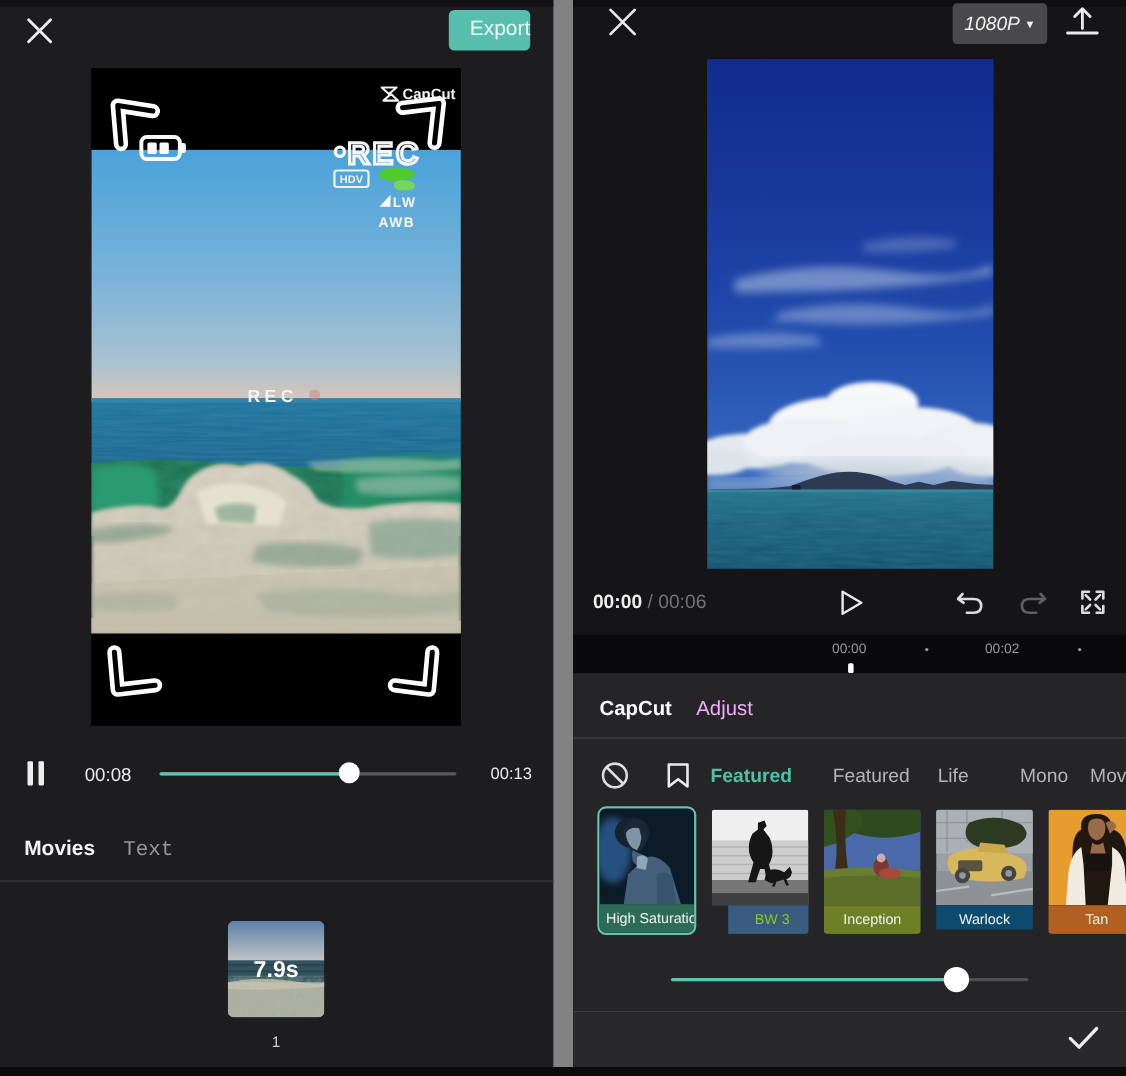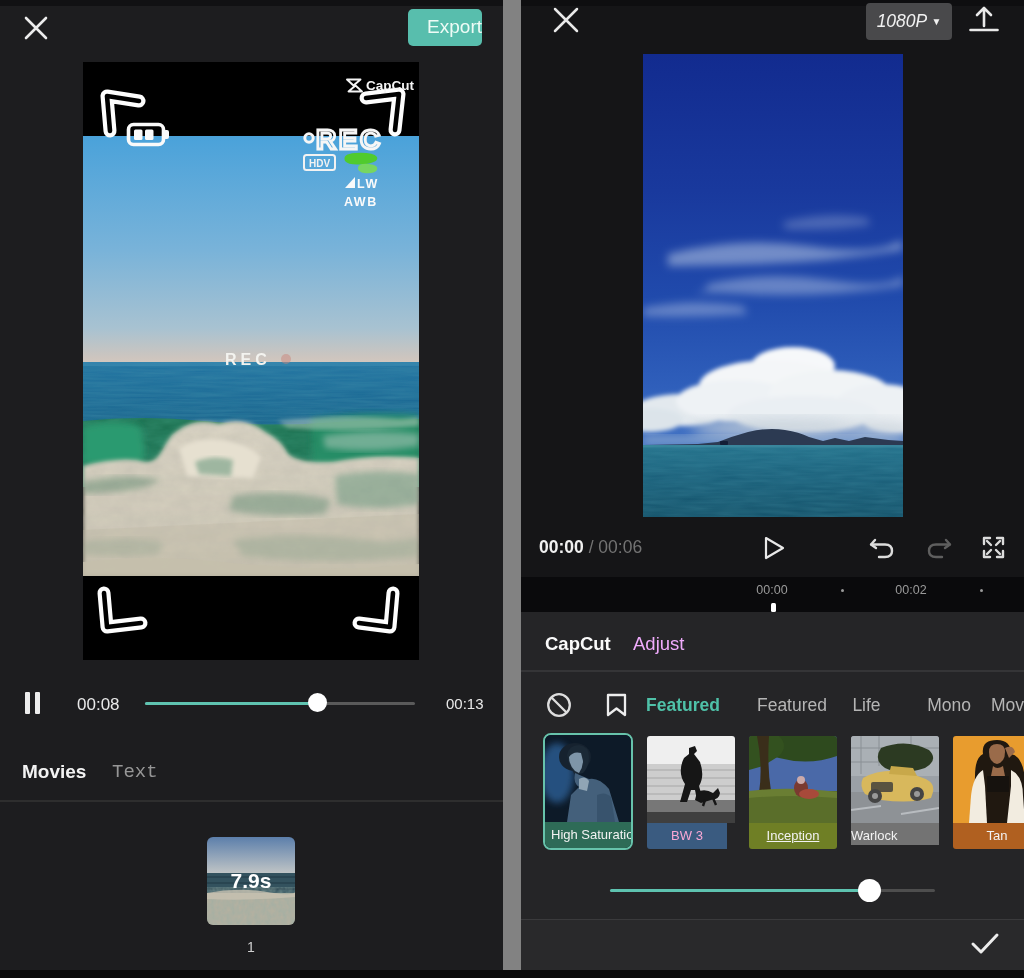--- a/index.html
+++ b/index.html
@@ -323,36 +323,36 @@
     <rect y="28" width="88" height="36" fill="#cdcdcd"></rect>
     <g stroke="#b4b4b4" stroke-width="1.4">
         <path d="M0 34 H88 M0 42 H88 M0 50 H88 M0 58 H88"></path>
       </g>
     <rect y="64" width="88" height="23" fill="#777"></rect>
     <rect y="76" width="88" height="11" fill="#3f3f3f"></rect>
     <path d="M42 12 L48 10 L50 15 L47 18 L53 26 Q58 40 52 50 L56 64 L50 64 L48 54 L44 54 L40 66 L33 66 L38 48 Q30 36 37 22 L42 18 Z" fill="#161616"></path>
     <path d="M50 56 Q58 52 66 57 L71 52 L73 57 Q72 64 64 64 L54 67 L48 64 Z" fill="#161616"></path>
     <path d="M58 64 L56 70 M66 62 L69 69" stroke="#161616" stroke-width="2.4"></path>
   </svg>
-  <div class="abs" style="left:0;top:87px;width:80px;height:26px;background:#3a5b80;color:#f9a8d4;font-size:13px;line-height:25px;text-align:center;">BW 3</div>
+  <div class="abs" style="left:15px;top:87px;width:80px;height:26px;background:#3a5b80;color:#84cc16;font-size:13px;line-height:25px;text-align:center;">BW 3</div>
 </div>
 
 <div class="abs" style="left:749px;top:736px;width:88px;height:113px;border-radius:3px;overflow:hidden;">
   <svg width="88" height="87" viewBox="0 0 88 87">
     <rect width="88" height="87" fill="#4a69a8"></rect>
     <path d="M0 0 H88 V20 Q60 30 30 22 Q10 16 0 22 Z" fill="#2e4a1e"></path>
     <path d="M0 0 H30 Q40 10 30 20 L14 30 L0 34 Z" fill="#33511f"></path>
     <path d="M8 0 L20 0 Q18 30 22 55 L10 57 Q14 30 8 0 Z" fill="#3a2e1a"></path>
     <rect y="55" width="88" height="32" fill="#5a6e2a"></rect>
     <path d="M0 55 Q40 50 88 56 L88 62 Q40 58 0 62 Z" fill="#6a7e33"></path>
     <ellipse cx="52" cy="52" rx="7" ry="9" fill="#7a3a30"></ellipse>
     <ellipse cx="60" cy="58" rx="10" ry="5" fill="#a84a3a"></ellipse>
     <circle cx="52" cy="44" r="4" fill="#caa"></circle>
   </svg>
-  <div class="abs" style="left:0;top:87px;width:88px;height:26px;background:#6f7f25;color:#f2f2f2;font-size:13px;line-height:25px;text-align:center;text-decoration:underline;">Inception</div>
+  <div class="abs" style="left:0;top:87px;width:88px;height:26px;background:#6f7f25;color:#f2f2f2;font-size:13px;line-height:25px;text-align:center;">Inception</div>
 </div>
 
 <div class="abs" style="left:851px;top:736px;width:88px;height:113px;border-radius:3px;overflow:hidden;">
   <svg width="88" height="87" viewBox="0 0 88 87">
     <rect width="88" height="87" fill="#9aa0a6"></rect>
     <rect width="88" height="40" fill="#aab0b5"></rect>
     <g stroke="#8a9095" stroke-width="1">
         <path d="M10 0 V38 M28 0 V30 M60 0 V28 M0 12 H88 M0 26 H40"></path>
       </g>
     <path d="M30 12 Q55 2 78 14 Q88 24 74 32 Q50 40 34 32 Q22 24 30 12 Z" fill="#2c3a22"></path>
@@ -361,21 +361,21 @@
         <path d="M0 74 L30 70 M50 78 L88 72"></path>
       </g>
     <path d="M12 42 Q30 32 56 36 L72 42 Q84 46 82 56 L80 62 Q60 68 30 64 L14 58 Q8 50 12 42 Z" fill="#d8b85c"></path>
     <path d="M40 30 L62 32 L66 40 L38 38 Z" fill="#c8a84a"></path>
     <rect x="20" y="46" width="22" height="10" rx="2" fill="#3a3a3a" opacity="0.8"></rect>
     <circle cx="24" cy="60" r="7" fill="#444"></circle>
       <circle cx="66" cy="58" r="7" fill="#444"></circle>
     <circle cx="24" cy="60" r="3" fill="#999"></circle>
       <circle cx="66" cy="58" r="3" fill="#999"></circle>
   </svg>
-  <div class="abs" style="left:0;top:87px;width:88px;height:22px;background:#737373;color:#f2f2f2;font-size:13px;line-height:25px;text-align:left;">Warlock</div>
+  <div class="abs" style="left:0;top:87px;width:88px;height:22px;background:#0c4a6e;color:#f2f2f2;font-size:13px;line-height:25px;text-align:center;">Warlock</div>
 </div>
 
 <div class="abs" style="left:953px;top:736px;width:88px;height:113px;border-radius:3px;overflow:hidden;">
   <svg width="88" height="87" viewBox="0 0 88 87">
     <rect width="88" height="87" fill="#e89c2e"></rect>
     <path d="M30 18 Q28 4 44 4 Q58 4 58 18 Q70 20 72 44 L74 87 L20 87 L22 40 Q22 22 30 18 Z" fill="#201810"></path>
     <path d="M36 16 Q36 8 44 8 Q52 8 52 16 Q52 26 44 28 Q36 26 36 16 Z" fill="#9a6b4a"></path>
     <path d="M30 34 Q20 40 18 60 L16 87 L34 87 L32 50 Z" fill="#f2ece0"></path>
     <path d="M58 34 Q70 40 70 60 L72 87 L54 87 L58 50 Z" fill="#f2ece0"></path>
     <rect x="34" y="40" width="22" height="16" fill="#16120e"></rect>

